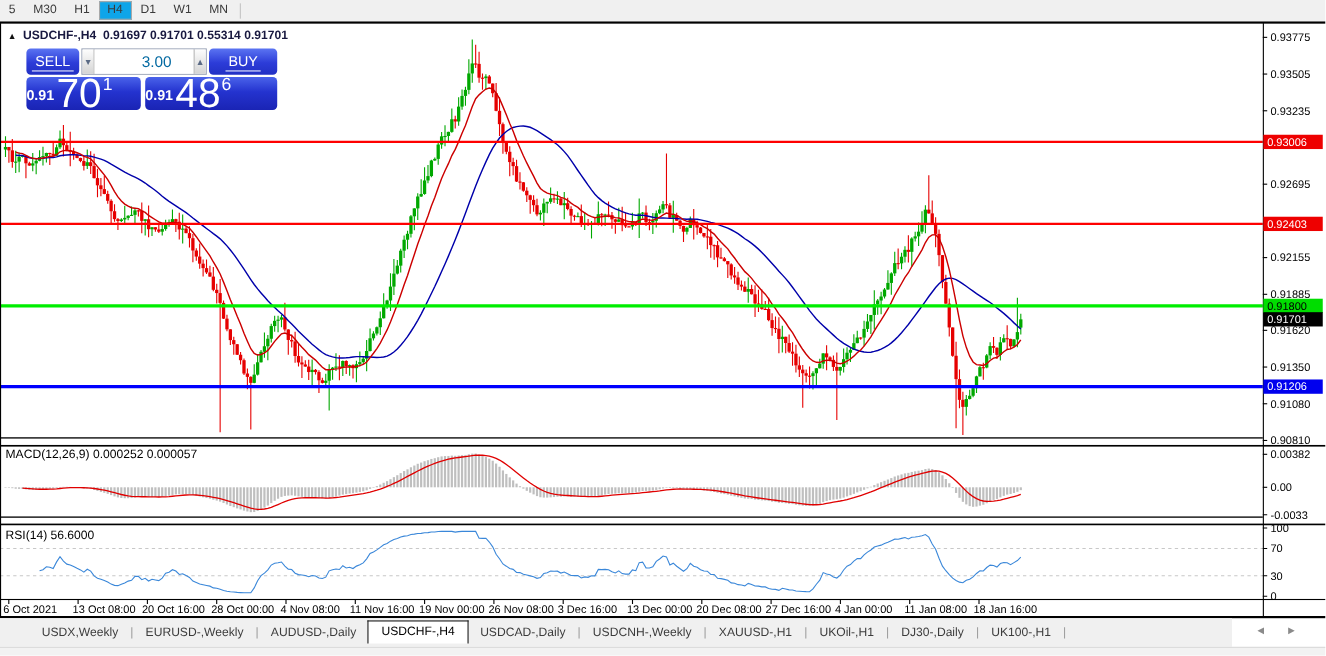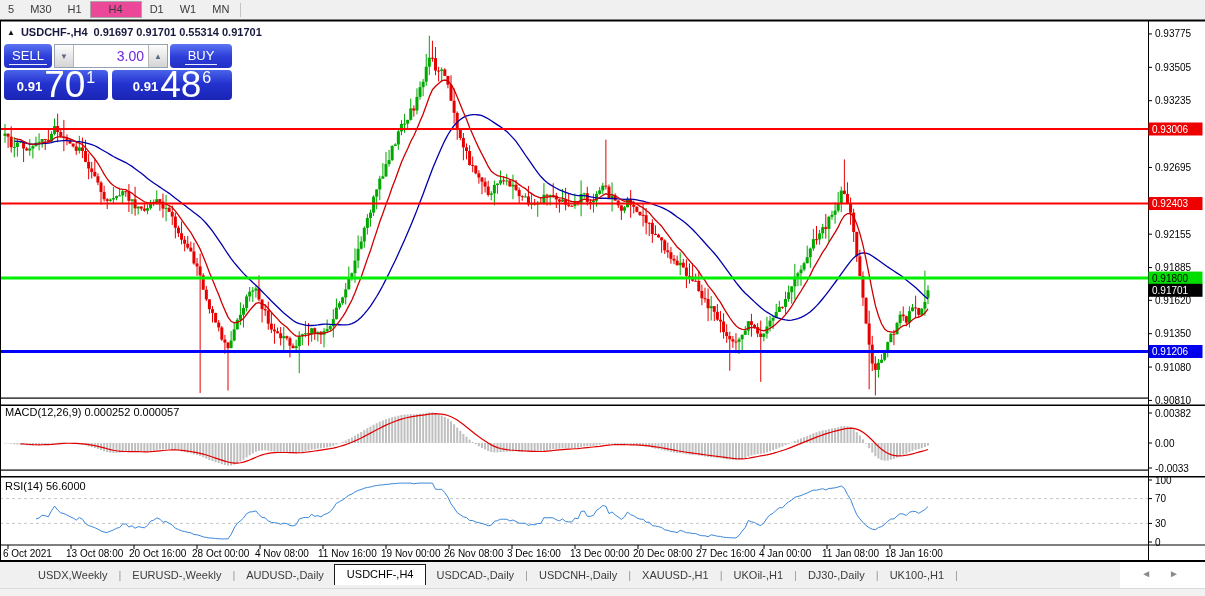--- a/index.html
+++ b/index.html
@@ -1,38 +1,38 @@
 <!DOCTYPE html>
 <html><head>
 <meta charset="utf-8">
 <style>
   html,body{margin:0;padding:0}
   body{width:1205px;height:596px;position:relative;overflow:hidden;
        font-family:"Liberation Sans","DejaVu Sans",sans-serif;background:#fff;}
   #toolbar{position:absolute;top:0;left:0;width:1205px;height:19px;background:#f0f0f0;
            display:flex;align-items:center;font-size:11px;color:#3a3a3a;z-index:5;}
   .tf{padding:0 8px;height:17px;line-height:17px;cursor:default}
-  .tf.active{background:#ec4899;border:1px solid #a8a8a8;height:15px;line-height:15px;padding:0 18px;}
+  .tf.active{background:#0ea5e9;border:1px solid #a8a8a8;height:15px;line-height:15px;padding:0 7px;}
   .tf-sep{width:1px;height:14px;background:#c4c4c4;margin:0 3px;}
   #chart{position:absolute;top:0;left:0;z-index:1}
   #qh{position:absolute;left:7px;top:26px;font-size:11px;font-weight:bold;color:#18183f;z-index:6;display:flex;gap:6px;align-items:center}
   #qh .tri{font-size:8px;color:#111}
-  #tp{position:absolute;left:4px;top:44px;width:228px;height:55px;z-index:6;font-size:11px}
+  #tp{position:absolute;left:24px;top:44px;width:228px;height:55px;z-index:6;font-size:11px}
   .tpbtn{position:absolute;top:0;height:24px;border-radius:4px;color:#fff;
          background:linear-gradient(#5b74f2,#2c3cd8 55%,#2230c4);display:flex;align-items:center;justify-content:center}
   .tpbtn span{border-bottom:1px solid #e8ecff;padding:0 3px 1px;font-size:13px}
   #spin{position:absolute;left:50px;top:0;width:114px;height:24px;background:#fff;border:1px solid #96a0b4;
         box-sizing:border-box;display:flex}
   .spbtn{width:20px;height:100%;background:linear-gradient(#fdfdfd,#d4d4d4);border-right:1px solid #b6b6b6;border-left:1px solid #b6b6b6;
          color:#5a6a85;font-size:8px;display:flex;align-items:center;justify-content:center}
-  #vol{border:none;outline:none;width:70px;font-size:14px;text-align:right;padding:0 4px 0 0;color:#6d28d9;
+  #vol{border:none;outline:none;width:70px;font-size:14px;text-align:right;padding:0 20px 0 0;color:#0369a1;
        font-family:"Liberation Sans","DejaVu Sans",sans-serif;}
   .bigbox{position:absolute;top:26px;height:30px;border-radius:4px;color:#fff;
           background:linear-gradient(#4a63ea,#2433cf 45%,#1a24b4);
-          display:flex;align-items:flex-end;justify-content:center;padding-bottom:1px;box-sizing:border-box}
+          display:flex;align-items:flex-end;justify-content:flex-start;padding-bottom:1px;box-sizing:border-box}
   .bigbox .pre{font-size:13px;font-weight:bold;margin:0 2px 5px 0}
   .bigbox .big{font-size:37px;line-height:28px;font-weight:normal}
   .bigbox .sup{font-size:16px;margin:0 0 12px 1px}
   #tabbar{position:absolute;top:562px;left:0;width:1120px;height:26px;background:#f0f0f0;z-index:5;
           display:flex;align-items:center;font-size:11px;color:#3c3c3c;padding-left:28px;box-sizing:border-box}
   .tab{padding:1px 10px;cursor:default;white-space:nowrap}
   .tab.active{background:#fff;border:1px solid #1a1a1a;border-bottom:none;color:#000;padding:3px 12px 5px;margin-top:-2px}
   .tab-sep{color:#9a9a9a;padding:0 1px}
   #tab-arrows{position:absolute;right:8px;top:568px;z-index:6;color:#8a8a8a;font-size:10px;letter-spacing:18px}
   #statusbar{position:absolute;top:588px;left:0;width:1205px;height:8px;background:#f2f2f2;border-top:1px solid #dadada;z-index:5}
@@ -1105,21 +1105,21 @@
 
 <div id="tabbar">
     <div class="tab">USDX,Weekly</div>
     <span class="tab-sep">|</span>
     <div class="tab">EURUSD-,Weekly</div>
     <span class="tab-sep">|</span>
     <div class="tab">AUDUSD-,Daily</div>
     <div class="tab active">USDCHF-,H4</div>
     <div class="tab">USDCAD-,Daily</div>
     <span class="tab-sep">|</span>
-    <div class="tab">USDCNH-,Daily</div>
+    <div class="tab">USDCNH-,Weekly</div>
     <span class="tab-sep">|</span>
     <div class="tab">XAUUSD-,H1</div>
     <span class="tab-sep">|</span>
     <div class="tab">UKOil-,H1</div>
     <span class="tab-sep">|</span>
     <div class="tab">DJ30-,Daily</div>
     <span class="tab-sep">|</span>
     <div class="tab">UK100-,H1</div>
     <span class="tab-sep">|</span>
   </div>

